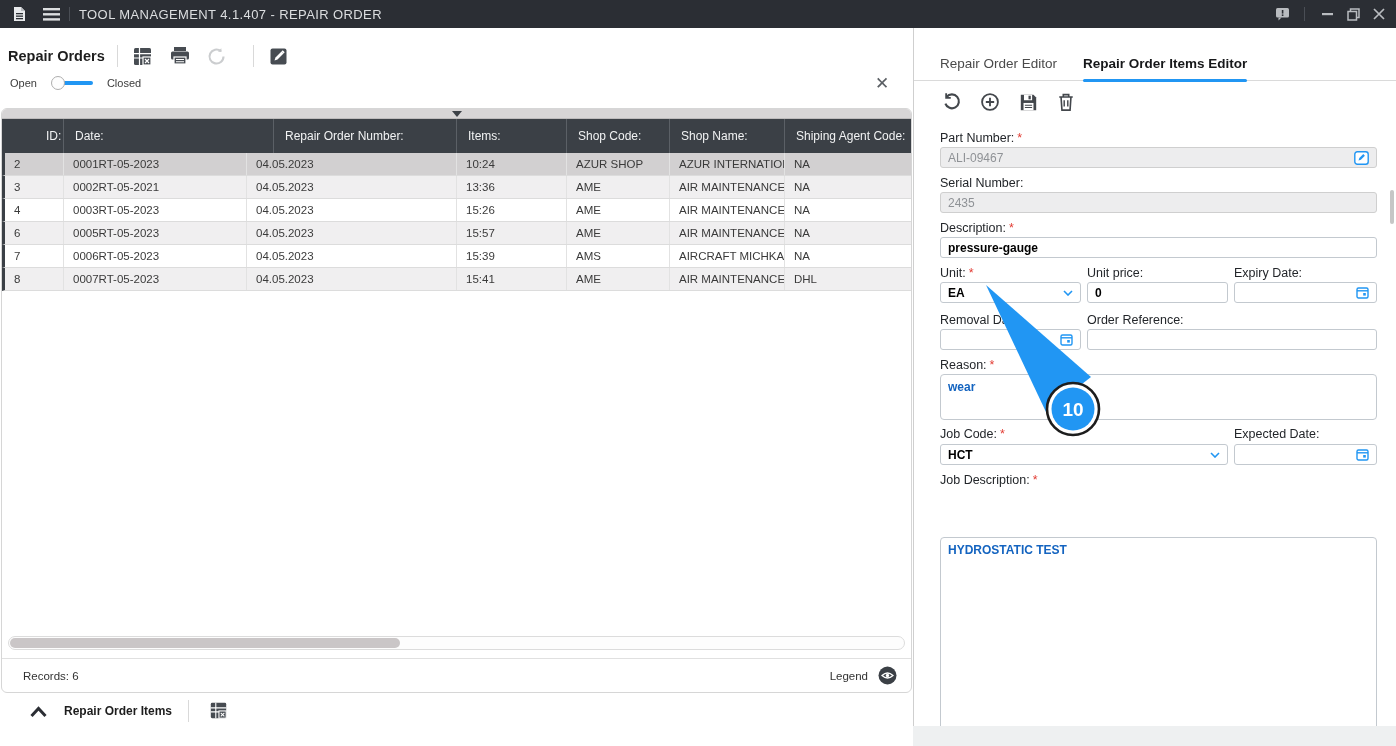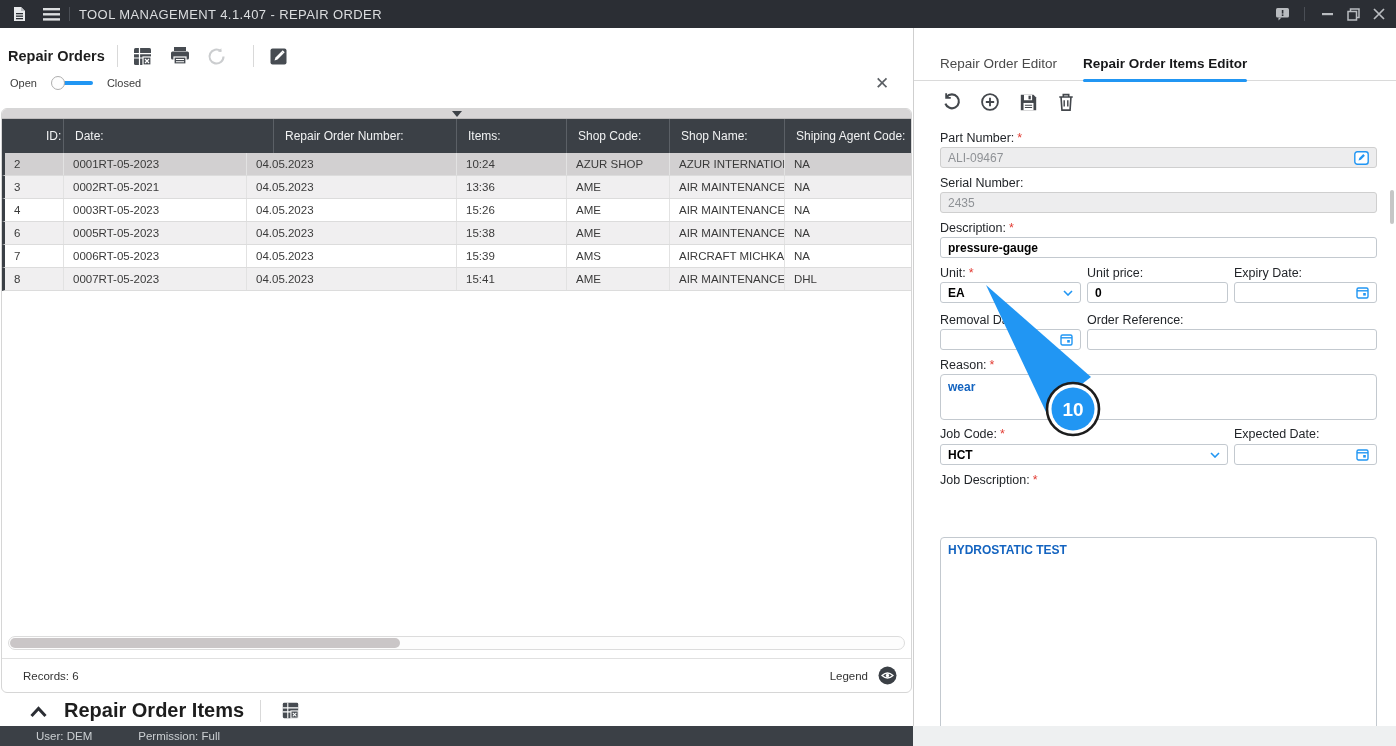--- a/index.html
+++ b/index.html
@@ -52,21 +52,21 @@
   .hscroll { height:14px; margin:4px 6px 8px 6px; border:1px solid #dcdcdc; border-radius:7px; background:#fdfdfd; position:relative; }
   .hscroll .thumb { position:absolute; left:1px; top:1px; height:10px; width:390px; background:#cac6c7; border-radius:5px; cursor:grab; }
   .grid-footer { height:34px; border-top:1px solid #e0e0e0; display:flex; align-items:center; font-size:11.5px; color:#333; }
   .records { padding-left:21px; }
   .legend-wrap { margin-left:auto; display:flex; align-items:center; padding-right:14px; }
   .legend-label { margin-right:10px; font-size:11.5px; color:#333; }
   .legend-btn { width:19px; height:19px; cursor:pointer; }
 
   .section-row { position:absolute; left:0; top:669px; width:913px; height:27px; display:flex; align-items:center; }
   .chev-up { margin-left:30px; width:18px; height:14px; cursor:pointer; }
-  .section-title { margin-left:16px; font-size:20px; font-weight:bold; color:#1d1d1d; }
+  .section-title { margin-left:16px; font-size:12px; font-weight:bold; color:#1d1d1d; }
 
   
   .rp { position:absolute; left:914px; top:0; width:482px; height:698px; background:#fff; }
   .tabs-row { position:absolute; left:0; top:20px; width:482px; height:33px; border-bottom:1px solid #dadada; display:flex; }
   .tab { margin-left:26px; font-size:13.5px; color:#4a4a4a; padding-bottom:9px; display:flex; align-items:flex-end; cursor:pointer; position:relative; }
   .tab.active { font-weight:bold; color:#17181a; }
   .tab.active::after { content:""; position:absolute; left:0; right:0; bottom:-2px; height:3px; background:#2196f3; border-radius:2px; }
   .rp-toolbar { position:absolute; left:26px; top:62px; display:flex; }
   .rp-tool { width:24px; height:24px; margin-right:14px; display:flex; align-items:center; justify-content:center; cursor:pointer; }
 
@@ -231,21 +231,21 @@
           <div class="tcell" style="width: 210px;">04.05.2023</div>
           <div class="tcell" style="width: 110px;">15:26</div>
           <div class="tcell" style="width: 103px;">AME</div>
           <div class="tcell" style="width: 115px;">AIR MAINTENANCE E...</div>
           <div class="tcell" style="width: 132px;">NA</div>
         </div>
         <div class="trow alt">
           <div class="tcell" style="width: 59px;">6</div>
           <div class="tcell" style="width: 183px;">0005RT-05-2023</div>
           <div class="tcell" style="width: 210px;">04.05.2023</div>
-          <div class="tcell" style="width: 110px;">15:38</div>
+          <div class="tcell" style="width: 110px;">15:57</div>
           <div class="tcell" style="width: 103px;">AME</div>
           <div class="tcell" style="width: 115px;">AIR MAINTENANCE E...</div>
           <div class="tcell" style="width: 132px;">NA</div>
         </div>
         <div class="trow">
           <div class="tcell" style="width: 59px;">7</div>
           <div class="tcell" style="width: 183px;">0006RT-05-2023</div>
           <div class="tcell" style="width: 210px;">04.05.2023</div>
           <div class="tcell" style="width: 110px;">15:39</div>
           <div class="tcell" style="width: 103px;">AMS</div>
@@ -452,24 +452,20 @@
     </span>
     <div class="tarea" style="left:26px; top:461px; width:437px; height:208px;margin-top:48px;">
       <span class="val">HYDROSTATIC TEST</span>
     </div>
 
     <span class="rp-scrollhint"></span>
   </div>
 </div>
 
 <div class="statusbar">
-  <div class="sb-left">
-    <span class="sb-user">User: DEM</span>
-    <span class="sb-perm">Permission: Full</span>
-  </div>
   <div class="sb-right"></div>
 </div>
 
 <svg class="overlay" viewBox="0 0 1396 746">
   <polygon points="986,285 1046,412 1091,377" fill="#2196f3"></polygon>
   <circle cx="1073" cy="409" r="26" fill="#ffffff" stroke="#1d1d1d" stroke-width="2.6"></circle>
   <circle cx="1073" cy="409" r="21.5" fill="#2196f3"></circle>
   <text class="badge-text" x="1073" y="416" text-anchor="middle" id="badgeText">10</text>
 </svg>
 

